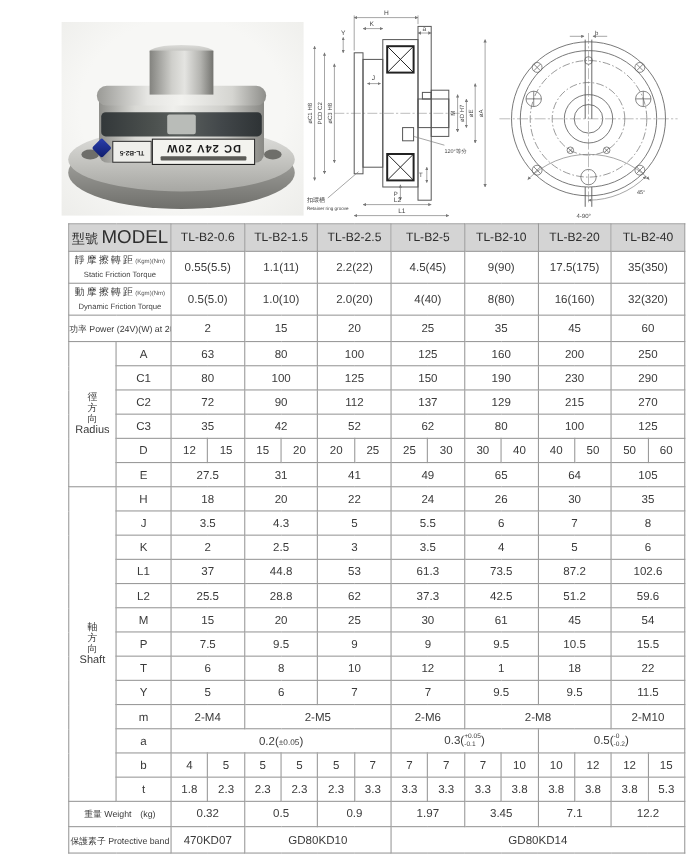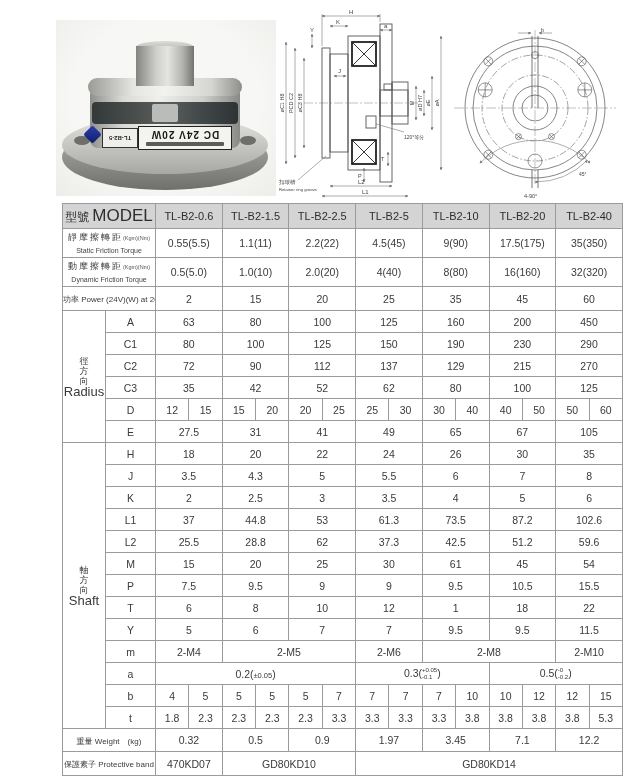--- a/index.html
+++ b/index.html
@@ -58,21 +58,21 @@
   .head-row .model-label .zh{font-size:12px;}
   .head-row .model-label .en{font-size:17px;}
   td.data-cell{font-size:10.5px;}
   td.full-label{text-align:left;padding-left:4px;line-height:10px;}
   td.full-label .zh{font-size:9px;letter-spacing:2px;margin-top:32px;}
   td.full-label .unit{font-size:5.5px;letter-spacing:0;color:#555;}
   td.full-label .en{font-size:7px;letter-spacing:0;color:#444;}
   td.full-label .single{font-size:8px;letter-spacing:0;}
   td.group-cell{font-size:9px;line-height:10px;}
   td.group-cell span{display:block;}
-  td.group-cell .gen{font-size:13px;margin-top:1px;}
+  td.group-cell .gen{font-size:10px;margin-top:1px;}
   td.param-cell{font-size:10.5px;}
   .tol{display:inline-block;font-size:6px;line-height:6.5px;text-align:left;vertical-align:middle;}
   .tol span{display:block;}
   .toli{font-size:7.5px;}
 </style>
 </head>
 <body>
 
 <div class="page">
 
@@ -306,21 +306,21 @@
               <span>向</span>
               <span class="gen">Radius</span>
             </td>
             <td class="param-cell">A</td>
             <td colspan="2" class="data-cell">63</td>
             <td colspan="2" class="data-cell">80</td>
             <td colspan="2" class="data-cell">100</td>
             <td colspan="2" class="data-cell">125</td>
             <td colspan="2" class="data-cell">160</td>
             <td colspan="2" class="data-cell">200</td>
-            <td colspan="2" class="data-cell">450</td>
+            <td colspan="2" class="data-cell">250</td>
           </tr>
           <tr class="r-def ">
             <td class="param-cell">C1</td>
             <td colspan="2" class="data-cell">80</td>
             <td colspan="2" class="data-cell">100</td>
             <td colspan="2" class="data-cell">125</td>
             <td colspan="2" class="data-cell">150</td>
             <td colspan="2" class="data-cell">190</td>
             <td colspan="2" class="data-cell">230</td>
             <td colspan="2" class="data-cell">290</td>
@@ -362,21 +362,21 @@
             <td colspan="1" class="data-cell">50</td>
             <td colspan="1" class="data-cell">60</td>
           </tr>
           <tr class="r-def ">
             <td class="param-cell">E</td>
             <td colspan="2" class="data-cell">27.5</td>
             <td colspan="2" class="data-cell">31</td>
             <td colspan="2" class="data-cell">41</td>
             <td colspan="2" class="data-cell">49</td>
             <td colspan="2" class="data-cell">65</td>
-            <td colspan="2" class="data-cell">67</td>
+            <td colspan="2" class="data-cell">64</td>
             <td colspan="2" class="data-cell">105</td>
           </tr>
           <tr class="r-def ">
             <td rowspan="13" class="group-cell">
               <span>軸</span>
               <span>方</span>
               <span>向</span>
               <span class="gen">Shaft</span>
             </td>
             <td class="param-cell">H</td>

